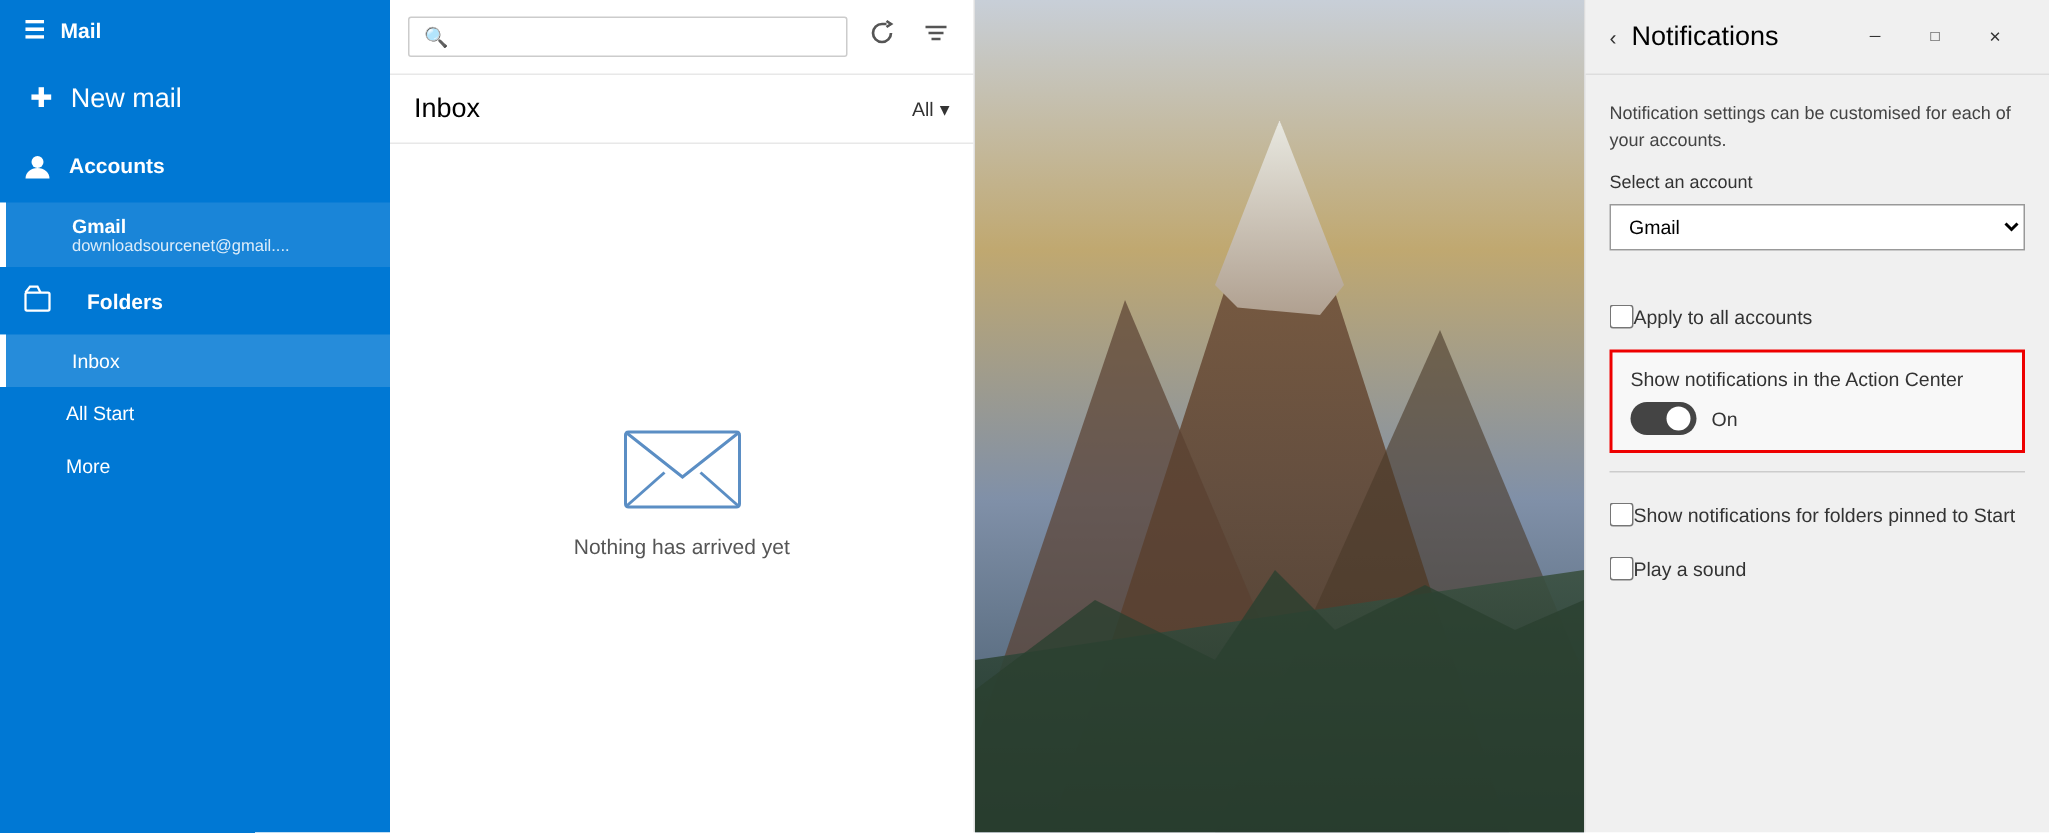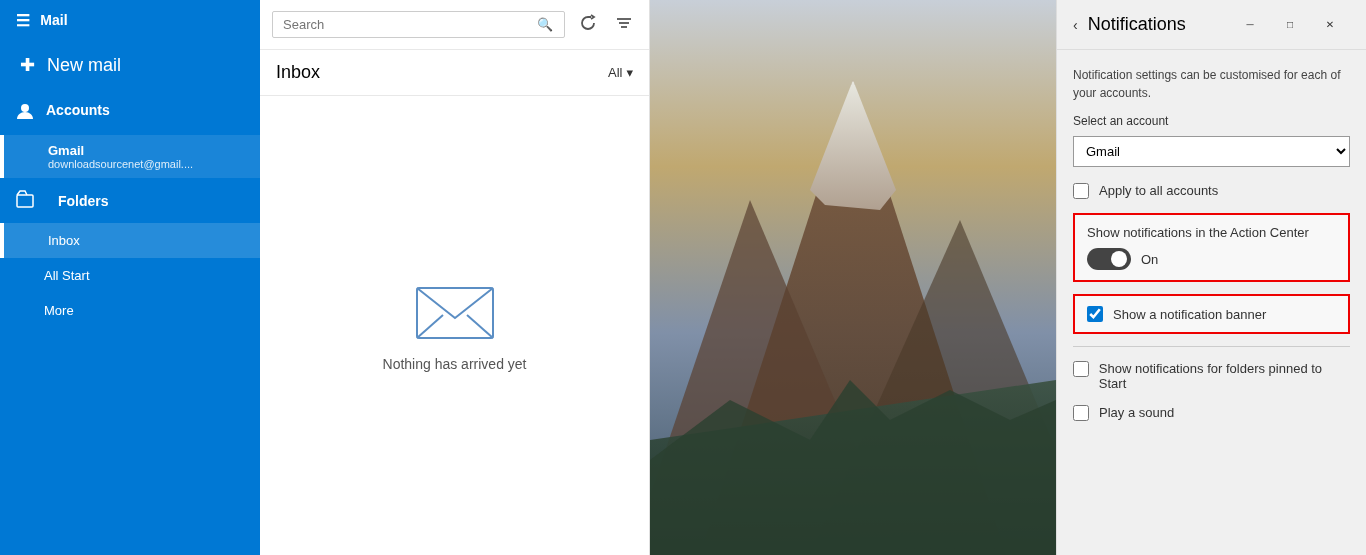--- a/index.html
+++ b/index.html
@@ -241,23 +241,23 @@
       border: 1px solid #999;
       background: #fff;
       margin-bottom: 16px;
       color: #000;
       cursor: pointer;
       font-family: 'Segoe UI', Arial, sans-serif;
     }
 
     .notif-checkbox-row {
       display: flex;
-      align-items: flex-start;
-      gap: 10px;
+      align-items: center;
       margin-bottom: 14px;
+      margin-top: 20px;
     }
     .notif-checkbox-row input[type="checkbox"] {
       width: 16px;
       height: 16px;
       cursor: pointer;
     }
     .notif-checkbox-label {
       font-size: 13px;
       color: #333;
     }
@@ -378,21 +378,20 @@
     <span>All Start</span>
   </div>
   <div class="sidebar-more">
     <span>More</span>
   </div>
 </div>
 
 <div class="main-content">
   <div class="main-toolbar">
     <div class="search-box">
-      <input type="text" placeholder="Search" style="">
       <span class="search-icon">🔍</span>
     </div>
     <span class="toolbar-icon">
       <svg width="18" height="18" viewBox="0 0 18 18" fill="none" stroke="#555" stroke-width="1.8">
           <path d="M15 9A6 6 0 1 1 9 3h3"></path>
           <polyline points="12,1 15,3 12,5"></polyline>
         </svg>
     </span>
     <span class="toolbar-icon">
       <svg width="18" height="18" viewBox="0 0 18 18" fill="none" stroke="#555" stroke-width="1.8">
@@ -486,26 +485,20 @@
       <div class="toggle-row">
         <div class="toggle-switch">
           <div class="toggle-track">
             <div class="toggle-thumb"></div>
           </div>
         </div>
         <span class="toggle-on-label">On</span>
       </div>
     </div>
 
-    <div class="banner-section">
-      <div class="banner-checkbox-row">
-        <input type="checkbox" id="bannerCheck" checked="" style="">
-        <label for="bannerCheck" class="banner-label">Show a notification banner</label>
-      </div>
-    </div>
 
     <div class="divider"></div>
 
     <div class="notif-checkbox-row">
       <input type="checkbox" id="pinnedCheck" style="">
       <label for="pinnedCheck" class="notif-checkbox-label">Show notifications for folders pinned to Start</label>
     </div>
 
     <div class="notif-checkbox-row">
       <input type="checkbox" id="soundCheck" style="">

